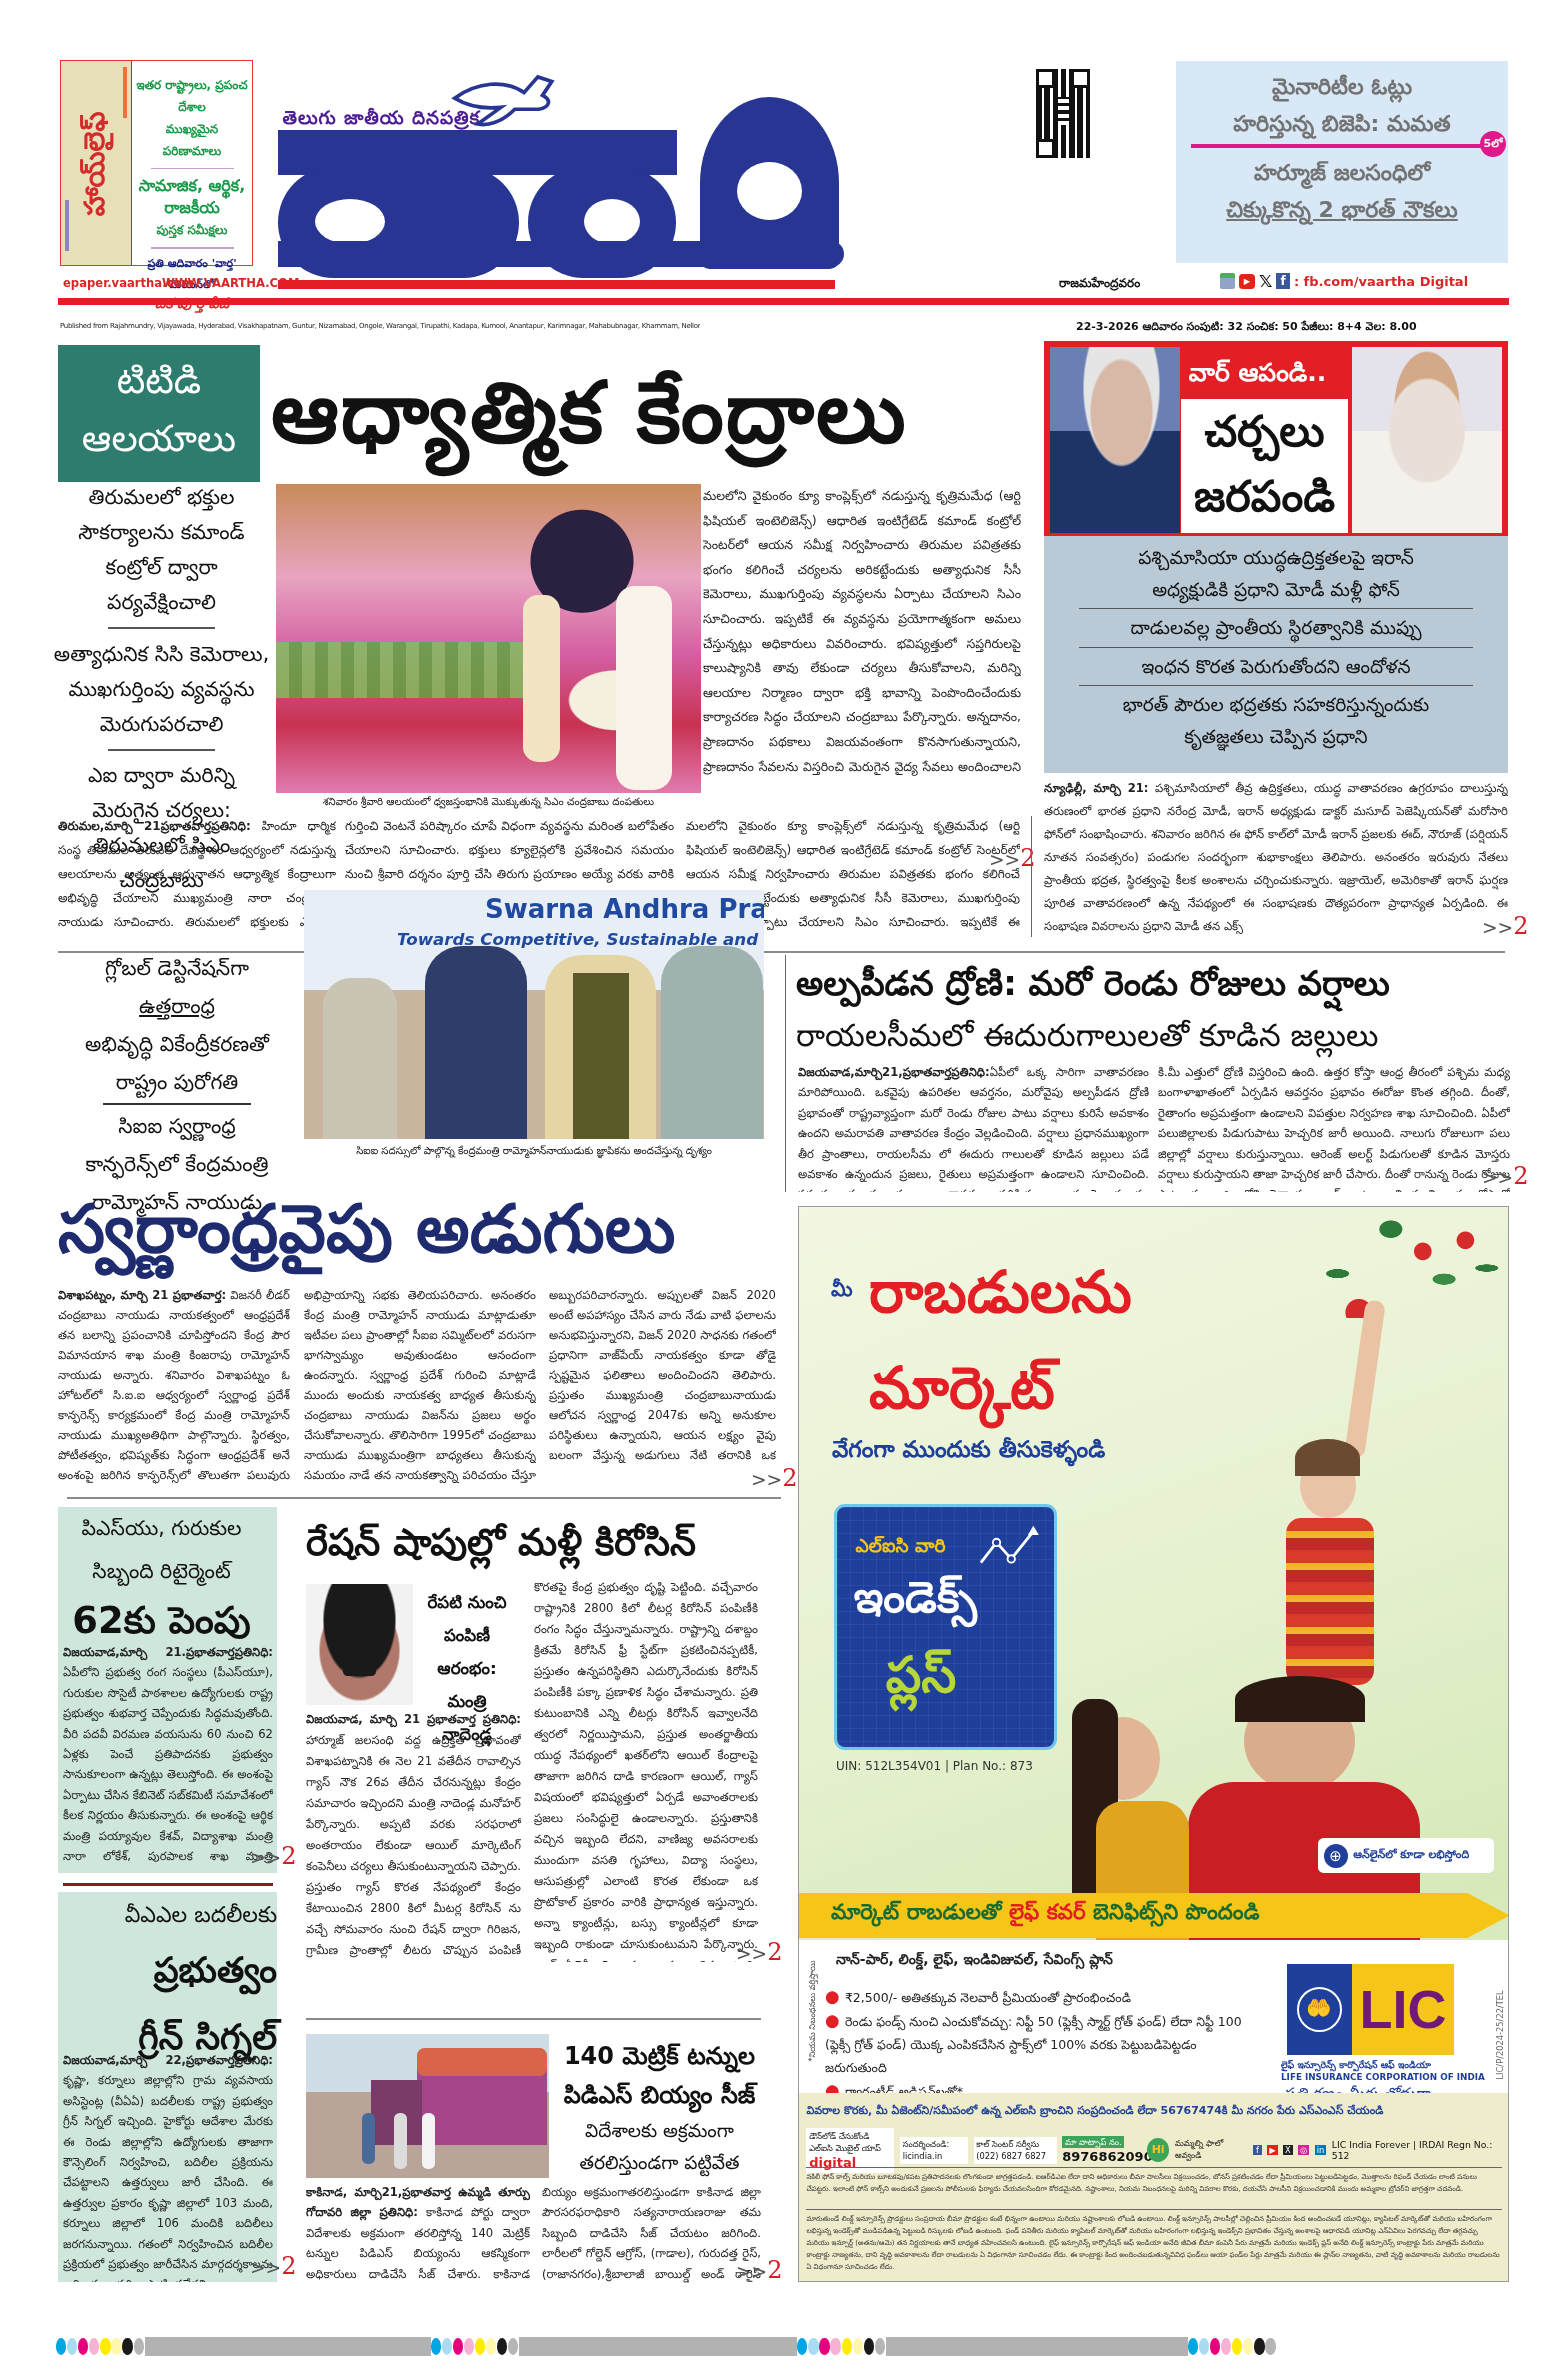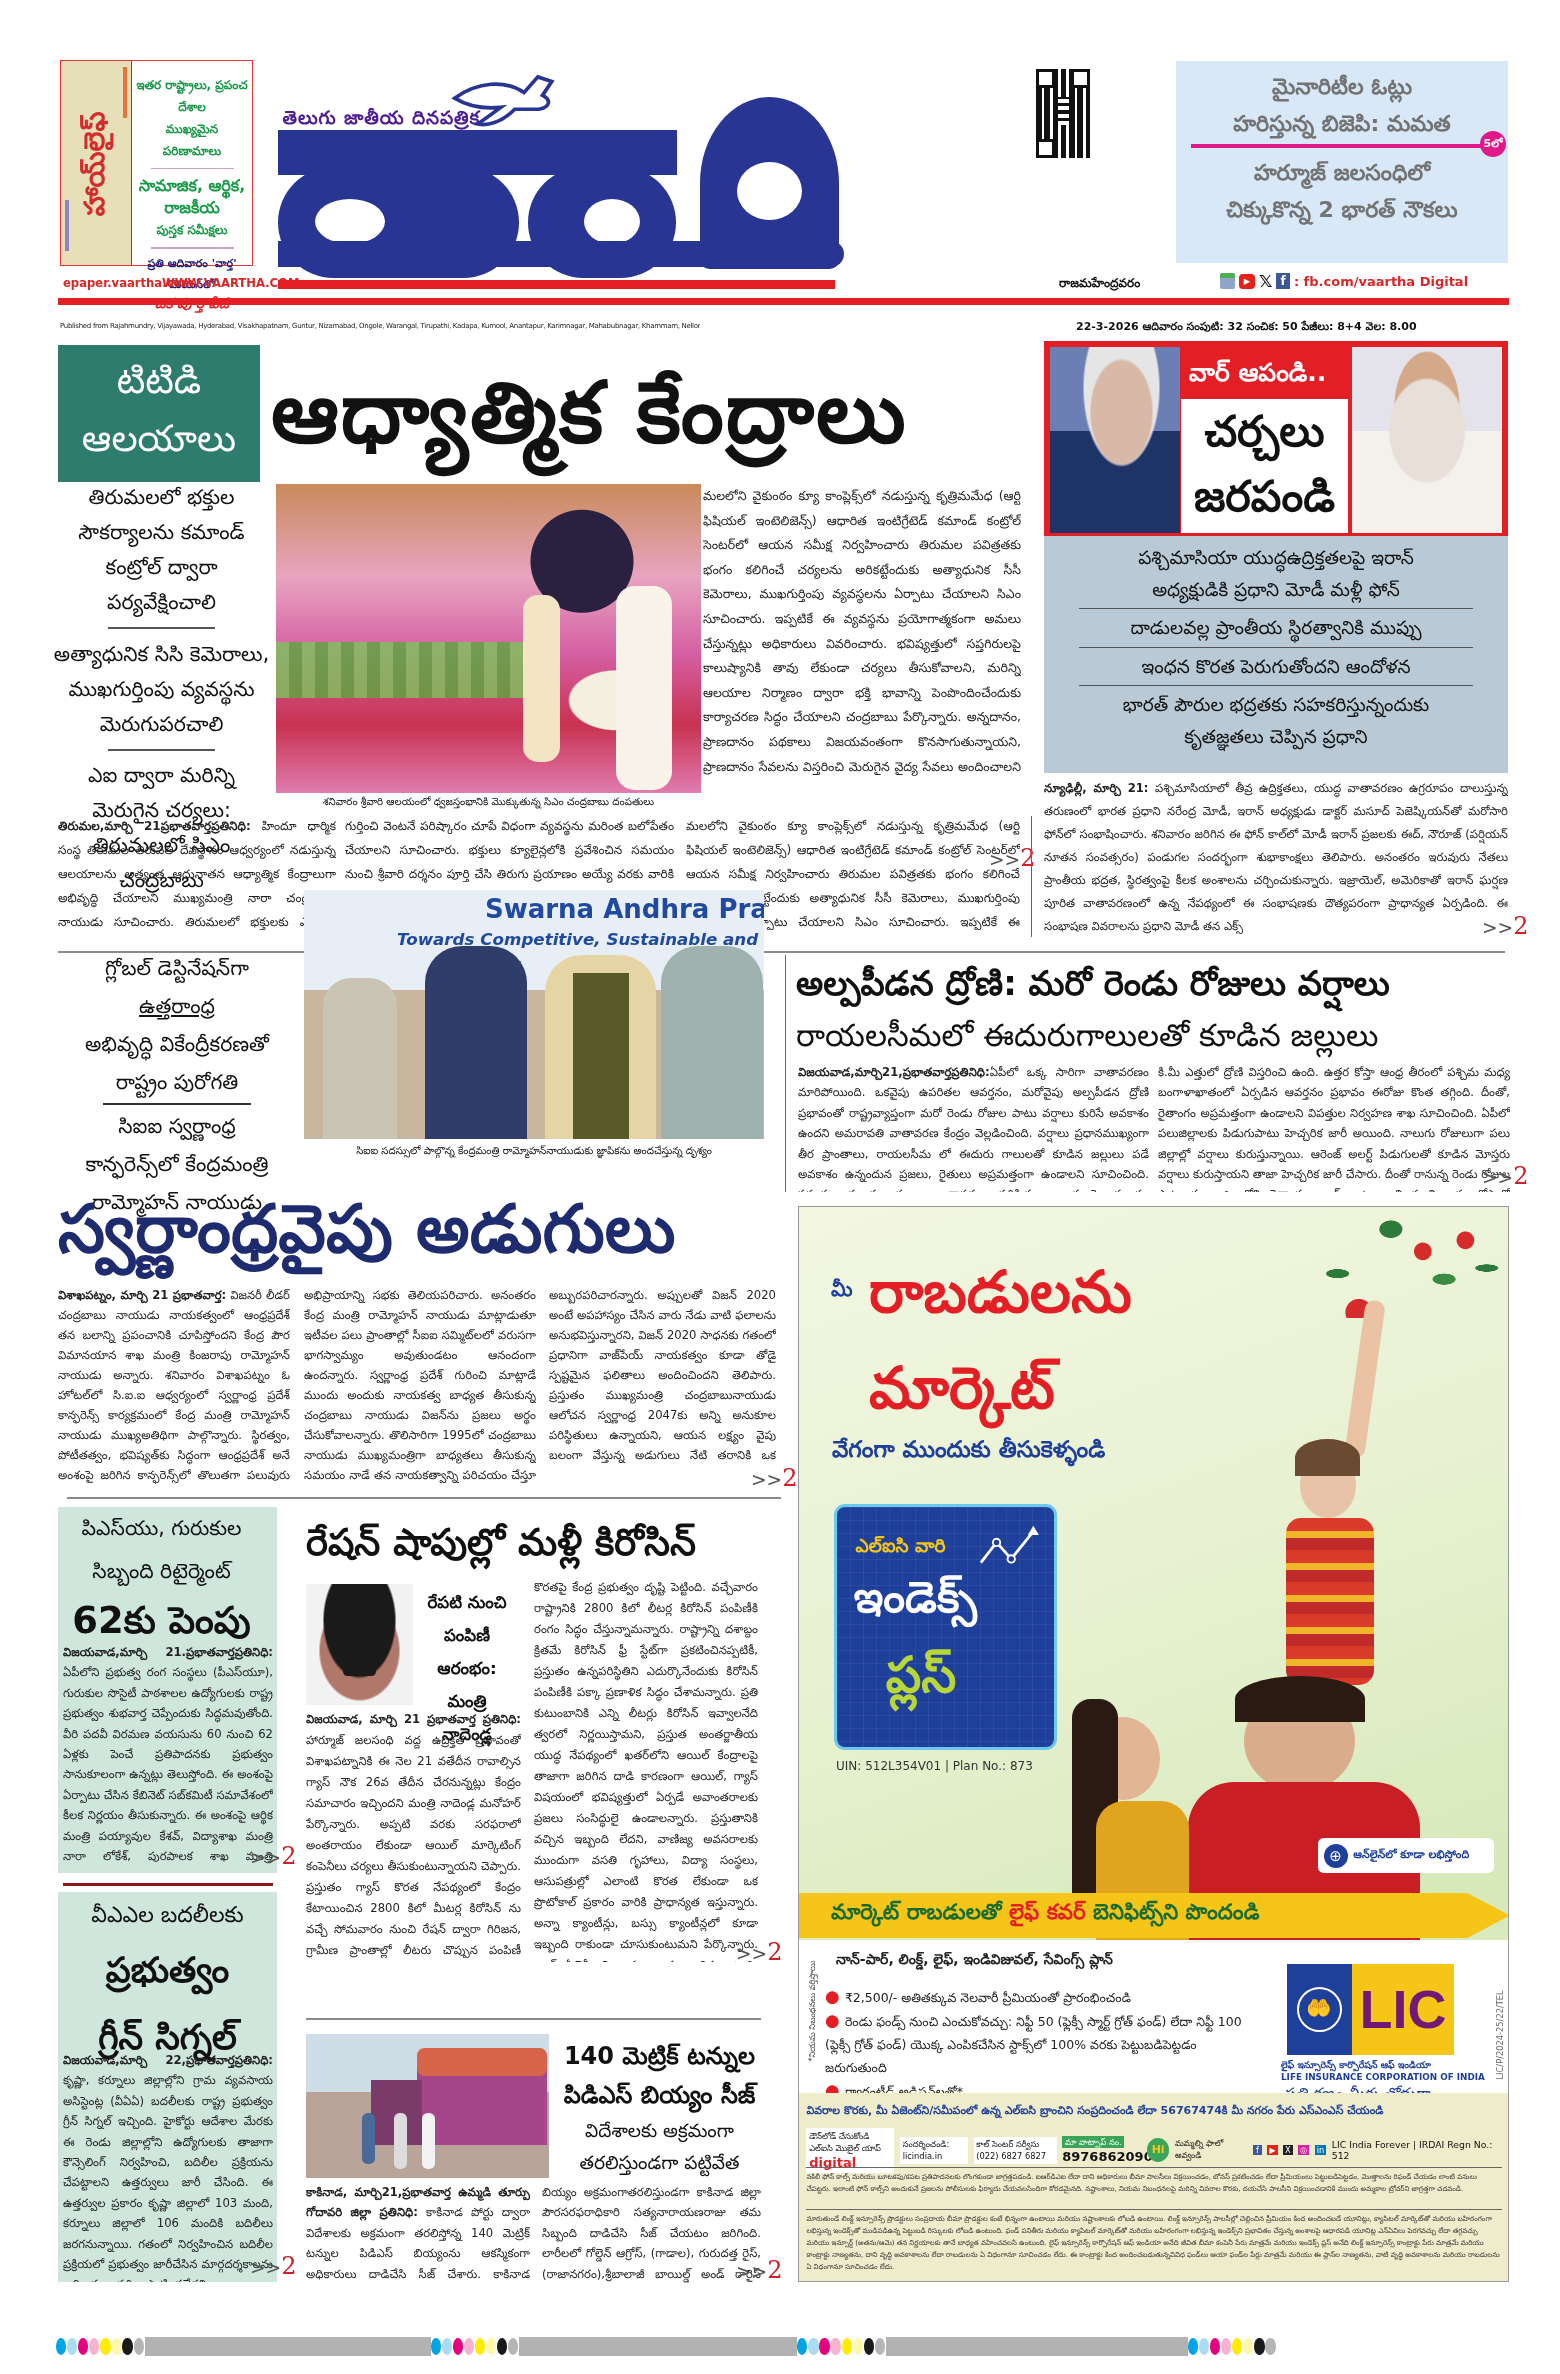--- a/index.html
+++ b/index.html
@@ -76,21 +76,21 @@
   <div style="position:absolute;left:22px;top:28px;width:11px;height:28px;background:repeating-linear-gradient(0deg,#fff 0 3.7px,#111 3.7px 7.4px);"></div>
 </div>
 
 <div class="abs top-teaser" style="left:1176px;top:61px;width:332px;height:202px;padding-top:7.4px;">
   <div class="teaser-line" style="font-size:22px;line-height:37px;">మైనారిటీల ఓట్లు</div>
   <div class="teaser-line" style="font-size:22px;line-height:37px;">హరిస్తున్న బిజెపి: మమత</div>
   <div style="margin:1.9px 15px 0;height:3.7px;background:#e0198a;position:relative;">
     <div style="position:absolute;right:-13px;top:-13px;width:26px;height:26px;border-radius:50%;background:#e0198a;color:#fff;font-size:11px;font-weight:bold;text-align:center;line-height:26px;">5లో</div>
   </div>
   <div class="teaser-line" style="font-size:22px;line-height:37px;margin-top:5.6px;">హర్మూజ్ జలసంధిలో</div>
-  <div class="teaser-line" style="font-size:22px;line-height:37px;">చిక్కుకొన్న 2 భారత్ నౌకలు</div>
+  <div class="teaser-line" style="font-size:22px;line-height:37px;text-decoration:underline;">చిక్కుకొన్న 2 భారత్ నౌకలు</div>
 </div>
 
 <div class="abs" style="left:1059px;top:276px;font-size:12px;font-weight:bold;">రాజమహేంద్రవరం</div>
 <div class="abs" style="left:1220px;top:271px;display:flex;align-items:center;gap:3.7px;">
   <span style="display:inline-block;width:15px;height:16.7px;background:linear-gradient(#4caf50 0 30%,#90a4c8 30%);border-radius:1.9px;"></span>
   <span style="display:inline-block;width:16.7px;height:15px;background:#e62117;border-radius:3.7px;color:#fff;font-size:8.3px;text-align:center;line-height:15px;">▶</span>
   <span style="font-size:16.7px;font-weight:bold;color:#111;">𝕏</span>
   <span style="display:inline-block;width:14px;height:16.7px;background:#3b5998;color:#fff;font-size:12px;font-weight:bold;text-align:center;line-height:16.7px;">f</span>
   <span style="color:#d82727;font-size:13px;font-weight:bold;">: fb.com/vaartha Digital</span>
 </div>
@@ -223,21 +223,21 @@
   <div style="font-size:20.4px;line-height:43px;">సిబ్బంది రిటైర్మెంట్</div>
   <div style="font-size:37px;font-weight:bold;line-height:56px;">62కు పెంపు</div>
 </div>
 <div class="abs body-text" style="left:63px;top:1642px;width:210px;height:223px;overflow:hidden;font-size:11.6px;line-height:20.4px;"><b>విజయవాడ,మార్చి 21.ప్రభాతవార్తప్రతినిధి:</b> ఏపీలోని ప్రభుత్వ రంగ సంస్థలు (పీఎస్‌యూ), గురుకుల సొసైటీ పాఠశాలల ఉద్యోగులకు రాష్ట్ర ప్రభుత్వం శుభవార్త చెప్పేందుకు సిద్ధమవుతోంది. వీరి పదవీ విరమణ వయసును 60 నుంచి 62 ఏళ్లకు పెంచే ప్రతిపాదనకు ప్రభుత్వం సానుకూలంగా ఉన్నట్లు తెలుస్తోంది. ఈ అంశంపై ఏర్పాటు చేసిన కేబినెట్ సబ్‌కమిటీ సమావేశంలో కీలక నిర్ణయం తీసుకున్నారు. ఈ అంశంపై ఆర్థిక మంత్రి పయ్యావుల కేశవ్, విద్యాశాఖ మంత్రి నారా లోకేశ్, పురపాలక శాఖ మంత్రి నారాయణలతో కూడిన కమిటీ ఇప్పటికే సమావేశమైంది. పదవీ విరమణ వయసు పెంపునకు ఈకమిటీ సూత్రప్రాయం</div>
 <div class="abs" style="left:250px;top:1844px;">
     <span class="more">2</span>
   </div>
 <div class="abs" style="left:63px;top:1883px;width:210px;height:2.8px;background:#8a1b1b;"></div>
 
 <div class="abs" style="left:58px;top:1892px;width:219px;height:390px;background:#cfe6dc;"></div>
-<div class="abs" style="left:58px;top:1892px;width:219px;text-align:center;">
+<div class="abs" style="left:58px;top:1892px;width:219px;text-align:right;">
   <div style="font-size:22px;line-height:45px;">వీఎఎల బదలీలకు</div>
   <div style="font-size:35px;font-weight:bold;line-height:67px;">ప్రభుత్వం</div>
   <div style="font-size:35px;font-weight:bold;line-height:67px;">గ్రీన్ సిగ్నల్</div>
 </div>
 <div class="abs body-text" style="left:63px;top:2050px;width:210px;height:232px;overflow:hidden;font-size:11.6px;line-height:20.4px;"><b>విజయవాడ,మార్చి 22,ప్రభాతవార్తప్రతినిధి:</b> కృష్ణా, కర్నూలు జిల్లాల్లోని గ్రామ వ్యవసాయ అసిస్టెంట్ల (వీఏఏ) బదలీలకు రాష్ట్ర ప్రభుత్వం గ్రీన్ సిగ్నల్ ఇచ్చింది. హైకోర్టు ఆదేశాల మేరకు ఈ రెండు జిల్లాల్లోని ఉద్యోగులకు తాజాగా కౌన్సెలింగ్ నిర్వహించి, బదిలీల ప్రక్రియను చేపట్టాలని ఉత్తర్వులు జారీ చేసింది. ఈ ఉత్తర్వుల ప్రకారం కృష్ణా జిల్లాలో 103 మంది, కర్నూలు జిల్లాలో 106 మందికి బదిలీలు జరగనున్నాయి. గతంలో నిర్వహించిన బదిలీల ప్రక్రియలో ప్రభుత్వం జారీచేసిన మార్గదర్శకాలను అధికారులు సరిగా పాటించలేదని</div>
 <div class="abs" style="left:250px;top:2254px;">
     <span class="more">2</span>
   </div>
 
 <div class="abs" style="left:306px;top:1510px;font-size:37px;font-weight:bold;line-height:65px;white-space:nowrap;">రేషన్ షాపుల్లో మళ్లీ కిరోసిన్</div>

